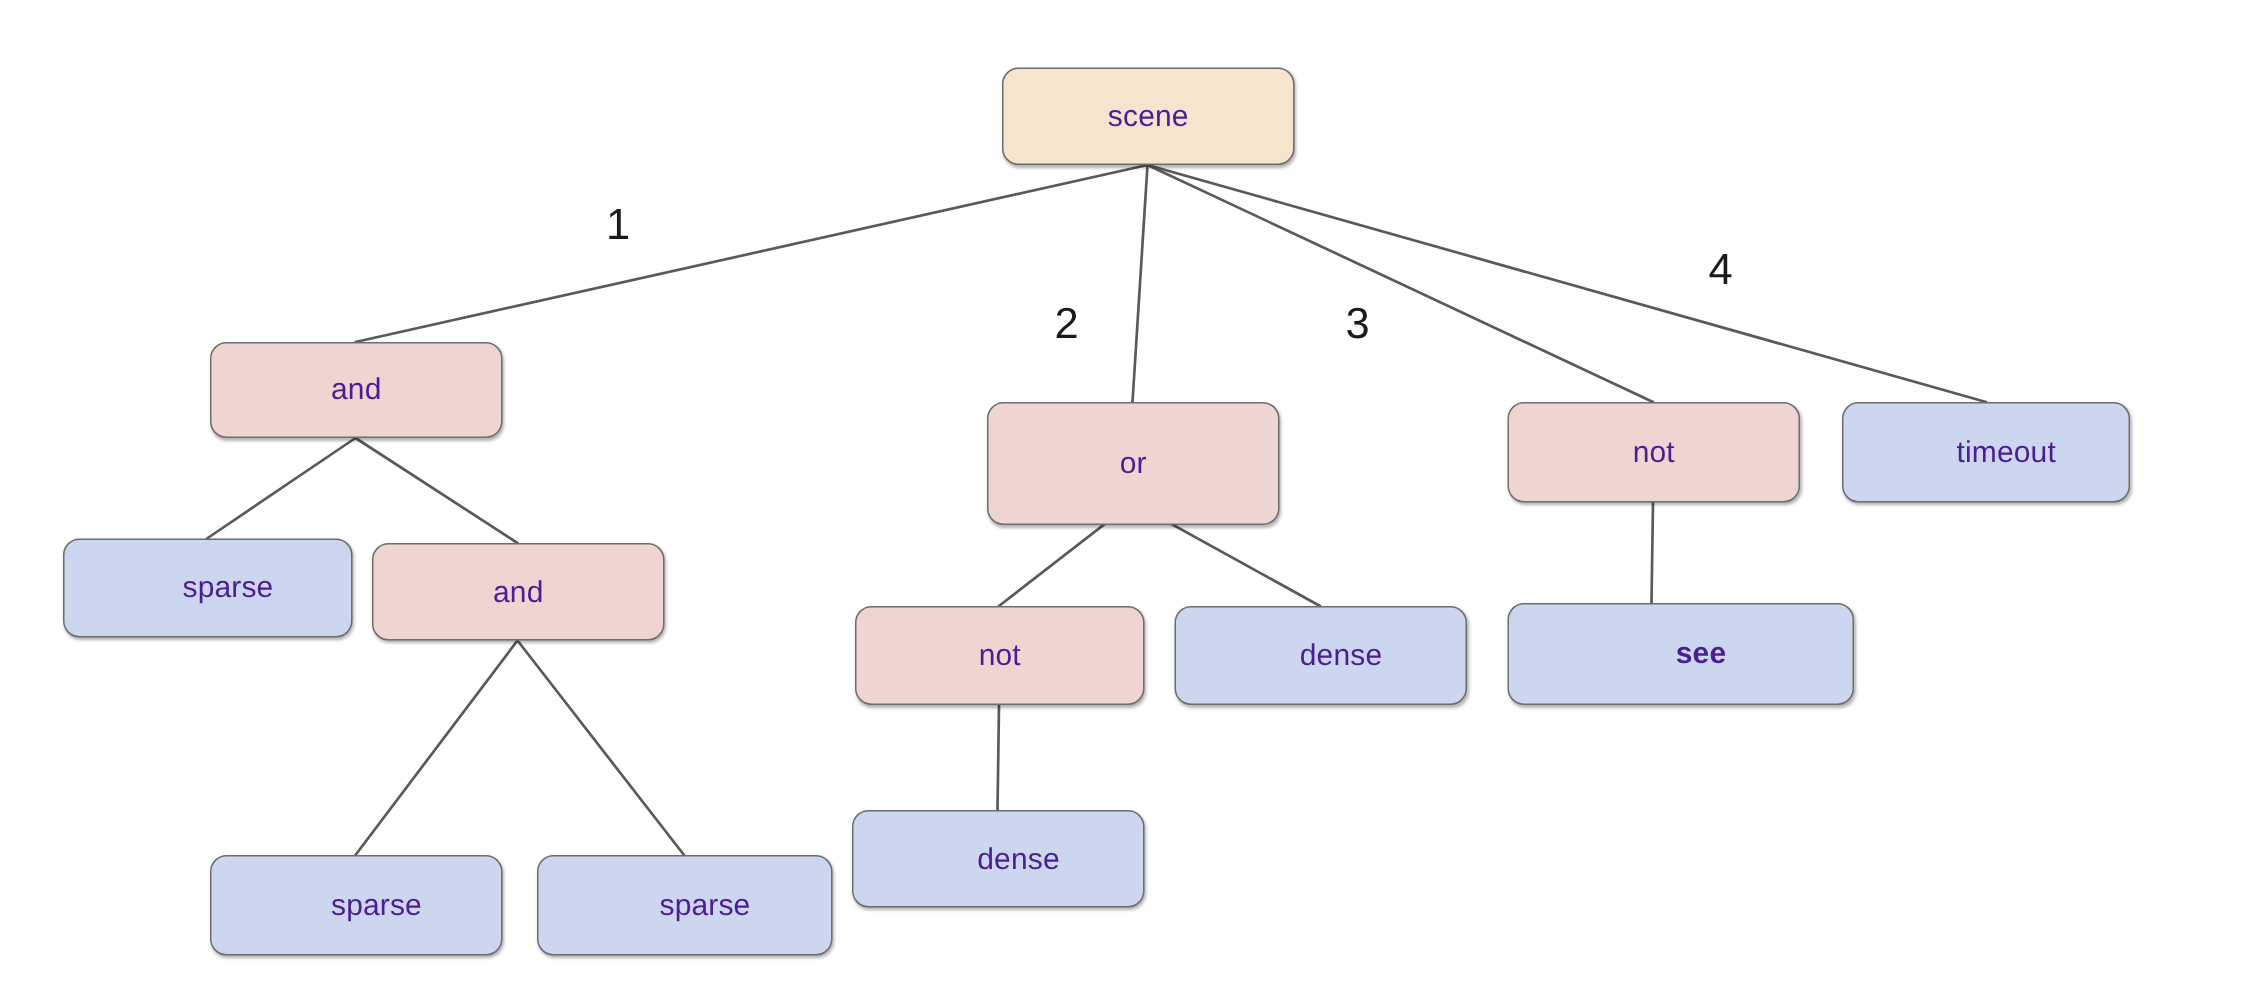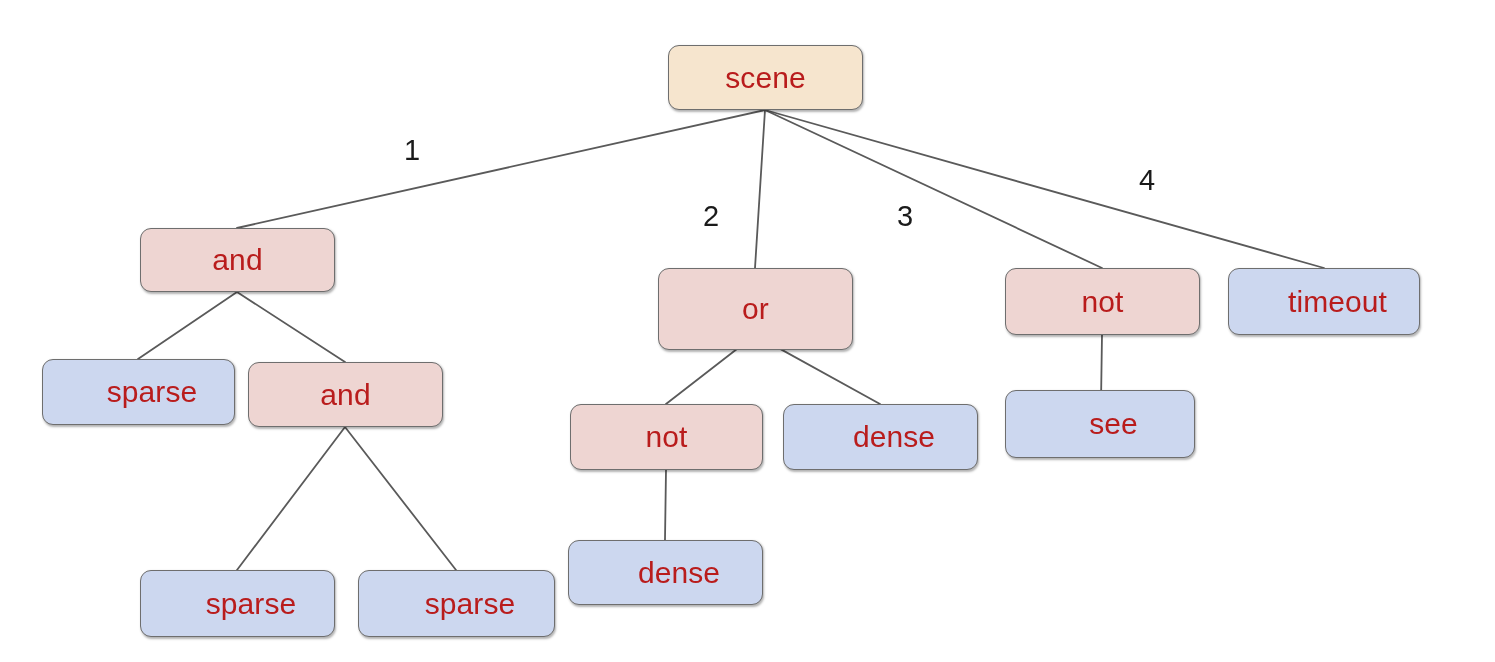--- a/index.html
+++ b/index.html
@@ -26,22 +26,22 @@
     pointer-events: none;
   }
   .node {
     position: absolute;
     box-sizing: border-box;
     border: 1.6px solid #6e6e6e;
     border-radius: 11px;
     display: flex;
     align-items: center;
     justify-content: center;
-    font-size: 30px;
-    color: #b91c1c;
+    font-size: 20px;
+    color: #4c1d95;
     line-height: 1;
     letter-spacing: 0.1px;
     box-shadow: 1px 1.5px 2.2px rgba(0,0,0,0.30);
     white-space: nowrap;
   }
   .node-root  { background: #f6e5ce; }
   .node-op    { background: #eed5d2; }
   .node-leaf  { background: #ccd7ef; padding-left: 27px; }
   .edge-label {
     position: absolute;
@@ -72,21 +72,21 @@
   <div id="node-layer">
       <div class="node node-root" style="left: 668px; top: 45px; width: 195px; height: 65px;">scene</div>
       <div class="node node-op" style="left: 140px; top: 228px; width: 195px; height: 64px;">and</div>
       <div class="node node-op" style="left: 658px; top: 268px; width: 195px; height: 82px;">or</div>
       <div class="node node-op" style="left: 1005px; top: 268px; width: 195px; height: 67px;">not</div>
       <div class="node node-leaf" style="left: 1228px; top: 268px; width: 192px; height: 67px;">timeout</div>
       <div class="node node-leaf" style="left: 42px; top: 359px; width: 193px; height: 66px;">sparse</div>
       <div class="node node-op" style="left: 248px; top: 362px; width: 195px; height: 65px;">and</div>
       <div class="node node-op" style="left: 570px; top: 404px; width: 193px; height: 66px;">not</div>
       <div class="node node-leaf" style="left: 783px; top: 404px; width: 195px; height: 66px;">dense</div>
-      <div class="node node-leaf" style="left: 1005px; top: 390px; width: 190px; height: 68px;">see</div>
+      <div class="node node-leaf" style="left: 1005px; top: 402px; width: 231px; height: 68px; font-weight: bold;">see</div>
       <div class="node node-leaf" style="left: 568px; top: 540px; width: 195px; height: 65px;">dense</div>
       <div class="node node-leaf" style="left: 140px; top: 570px; width: 195px; height: 67px;">sparse</div>
       <div class="node node-leaf" style="left: 358px; top: 570px; width: 197px; height: 67px;">sparse</div>
     </div>
   <div id="label-layer">
       <div class="edge-label" style="left: 404px; top: 136px;">1</div>
       <div class="edge-label" style="left: 703px; top: 202px;">2</div>
       <div class="edge-label" style="left: 897px; top: 202px;">3</div>
       <div class="edge-label" style="left: 1139px; top: 166px;">4</div>
     </div>

